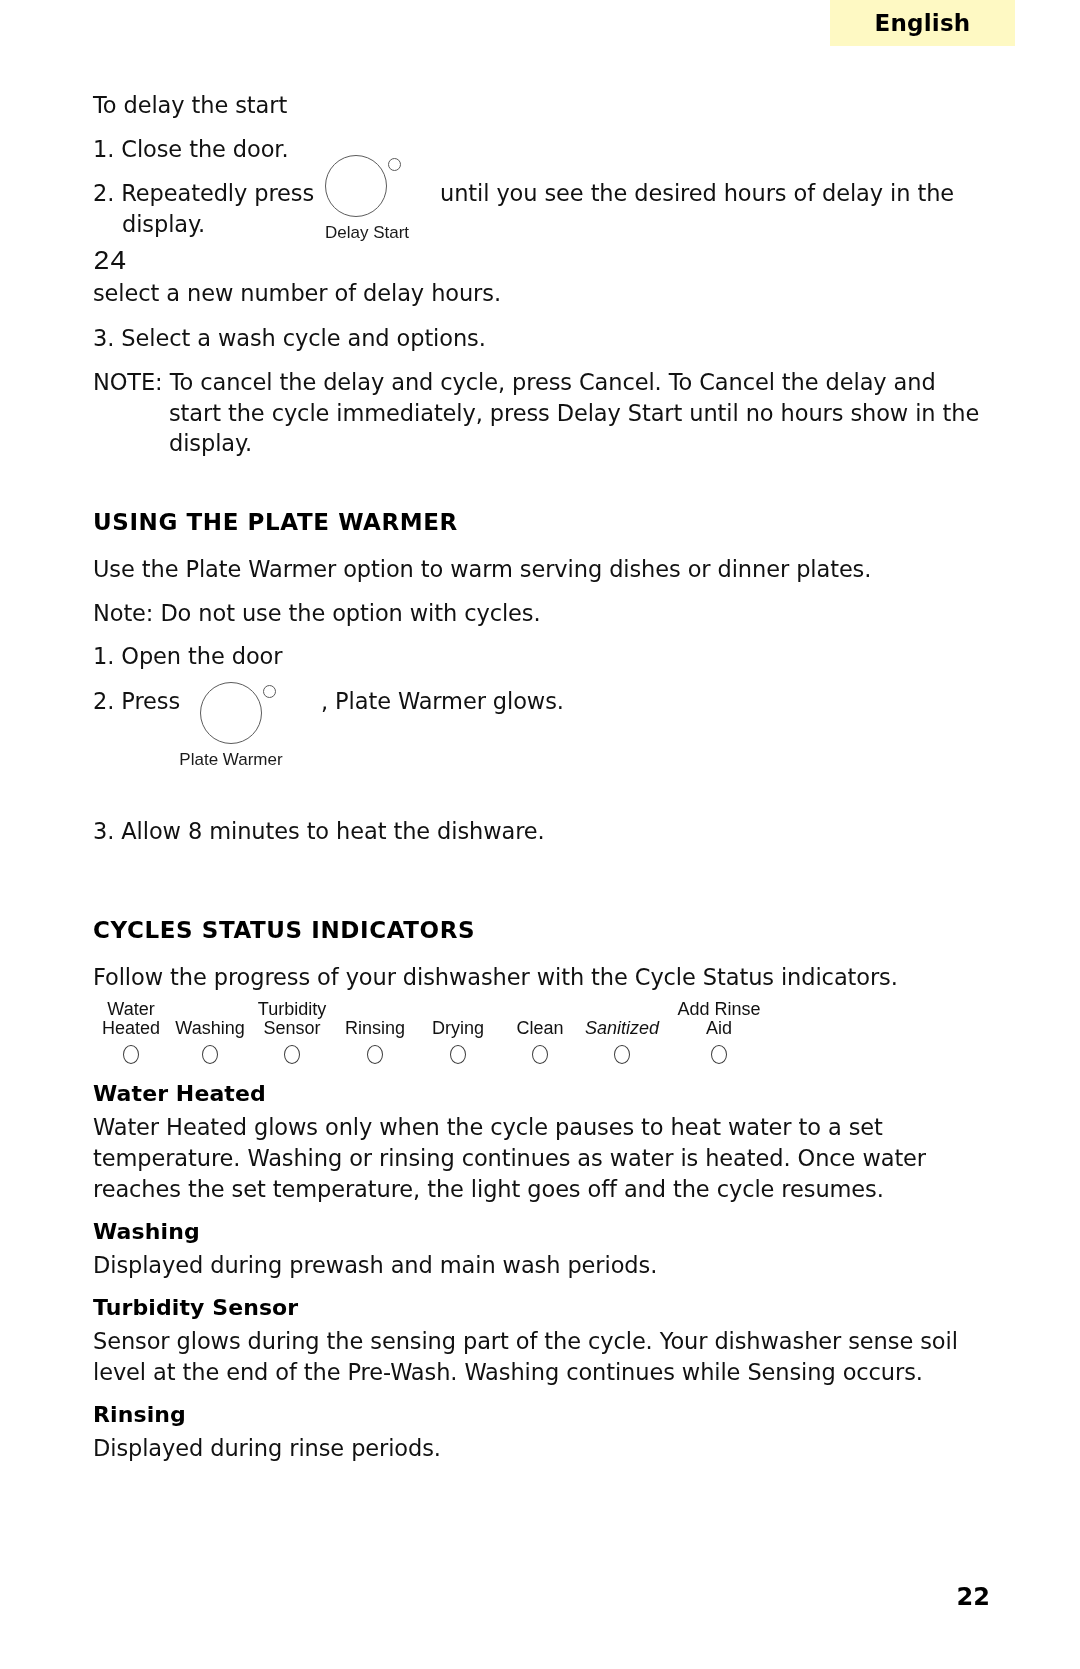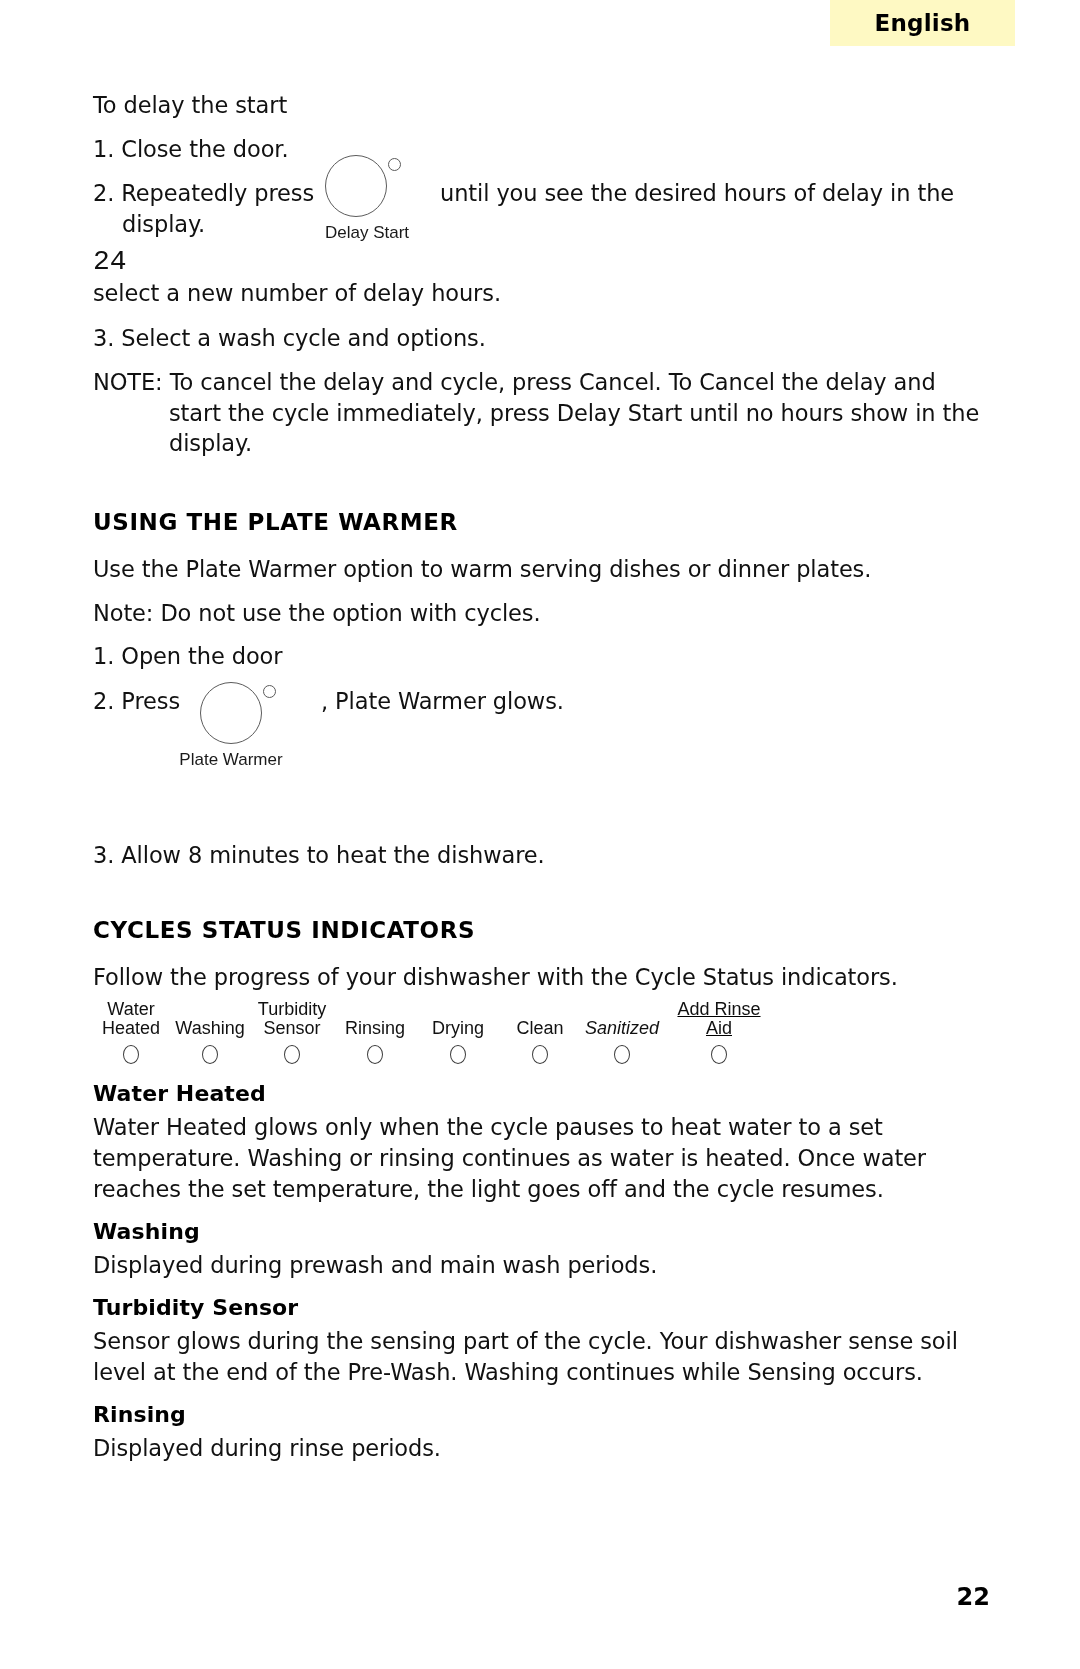--- a/index.html
+++ b/index.html
@@ -197,21 +197,21 @@
 <div class="btn-graphic" style="left:200px; top:682px;">
   <div class="btn-circle-wrap">
     <div class="btn-circle"></div>
     <div class="btn-led" style="left:63px; top:3px;"></div>
   </div>
   <div class="btn-caption" style="width:124px; margin-left:-31px; margin-top:2px;">Plate Warmer</div>
 </div>
 
 <div class="abs body-text" style="left:293px; top:686px;margin-left:28px;">, Plate Warmer glows.</div>
 
-<div class="abs body-text" style="left:93px; top:816px;margin-top:24px;">3. Allow 8 minutes to heat the dishware.</div>
+<div class="abs body-text" style="left:93px; top:816px;">3. Allow 8 minutes to heat the dishware.</div>
 
 <div class="abs h2" style="left:93px; top:917px;">CYCLES STATUS INDICATORS</div>
 
 <div class="abs body-text" style="left:93px; top:962px;">Follow the progress of your dishwasher with the Cycle Status indicators.</div>
 
 <div class="indicators">
   <div class="ind-cell" style="width:76px;">
     <div class="ind-label">Water
 Heated</div>
     <div class="ind-lamp"></div>
@@ -234,21 +234,21 @@
     <div class="ind-lamp"></div>
   </div>
   <div class="ind-cell" style="width:82px;">
     <div class="ind-label">Clean</div>
     <div class="ind-lamp"></div>
   </div>
   <div class="ind-cell" style="width:82px;font-style:italic;">
     <div class="ind-label">Sanitized</div>
     <div class="ind-lamp"></div>
   </div>
-  <div class="ind-cell" style="width:112px;text-decoration:underline;">
+  <div class="ind-cell" style="width:112px;">
     <div class="ind-label">Add Rinse Aid</div>
     <div class="ind-lamp"></div>
   </div>
 </div>
 
 <div class="abs h3" style="left:93px; top:1081px;">Water Heated</div>
 <div class="abs body-text" style="left:93px; top:1112px;">Water Heated glows only when the cycle pauses to heat water to a set</div>
 <div class="abs body-text" style="left:93px; top:1143px;">temperature. Washing or rinsing continues as water is heated. Once water</div>
 <div class="abs body-text" style="left:93px; top:1174px;">reaches the set temperature, the light goes off and the cycle resumes.</div>
 

